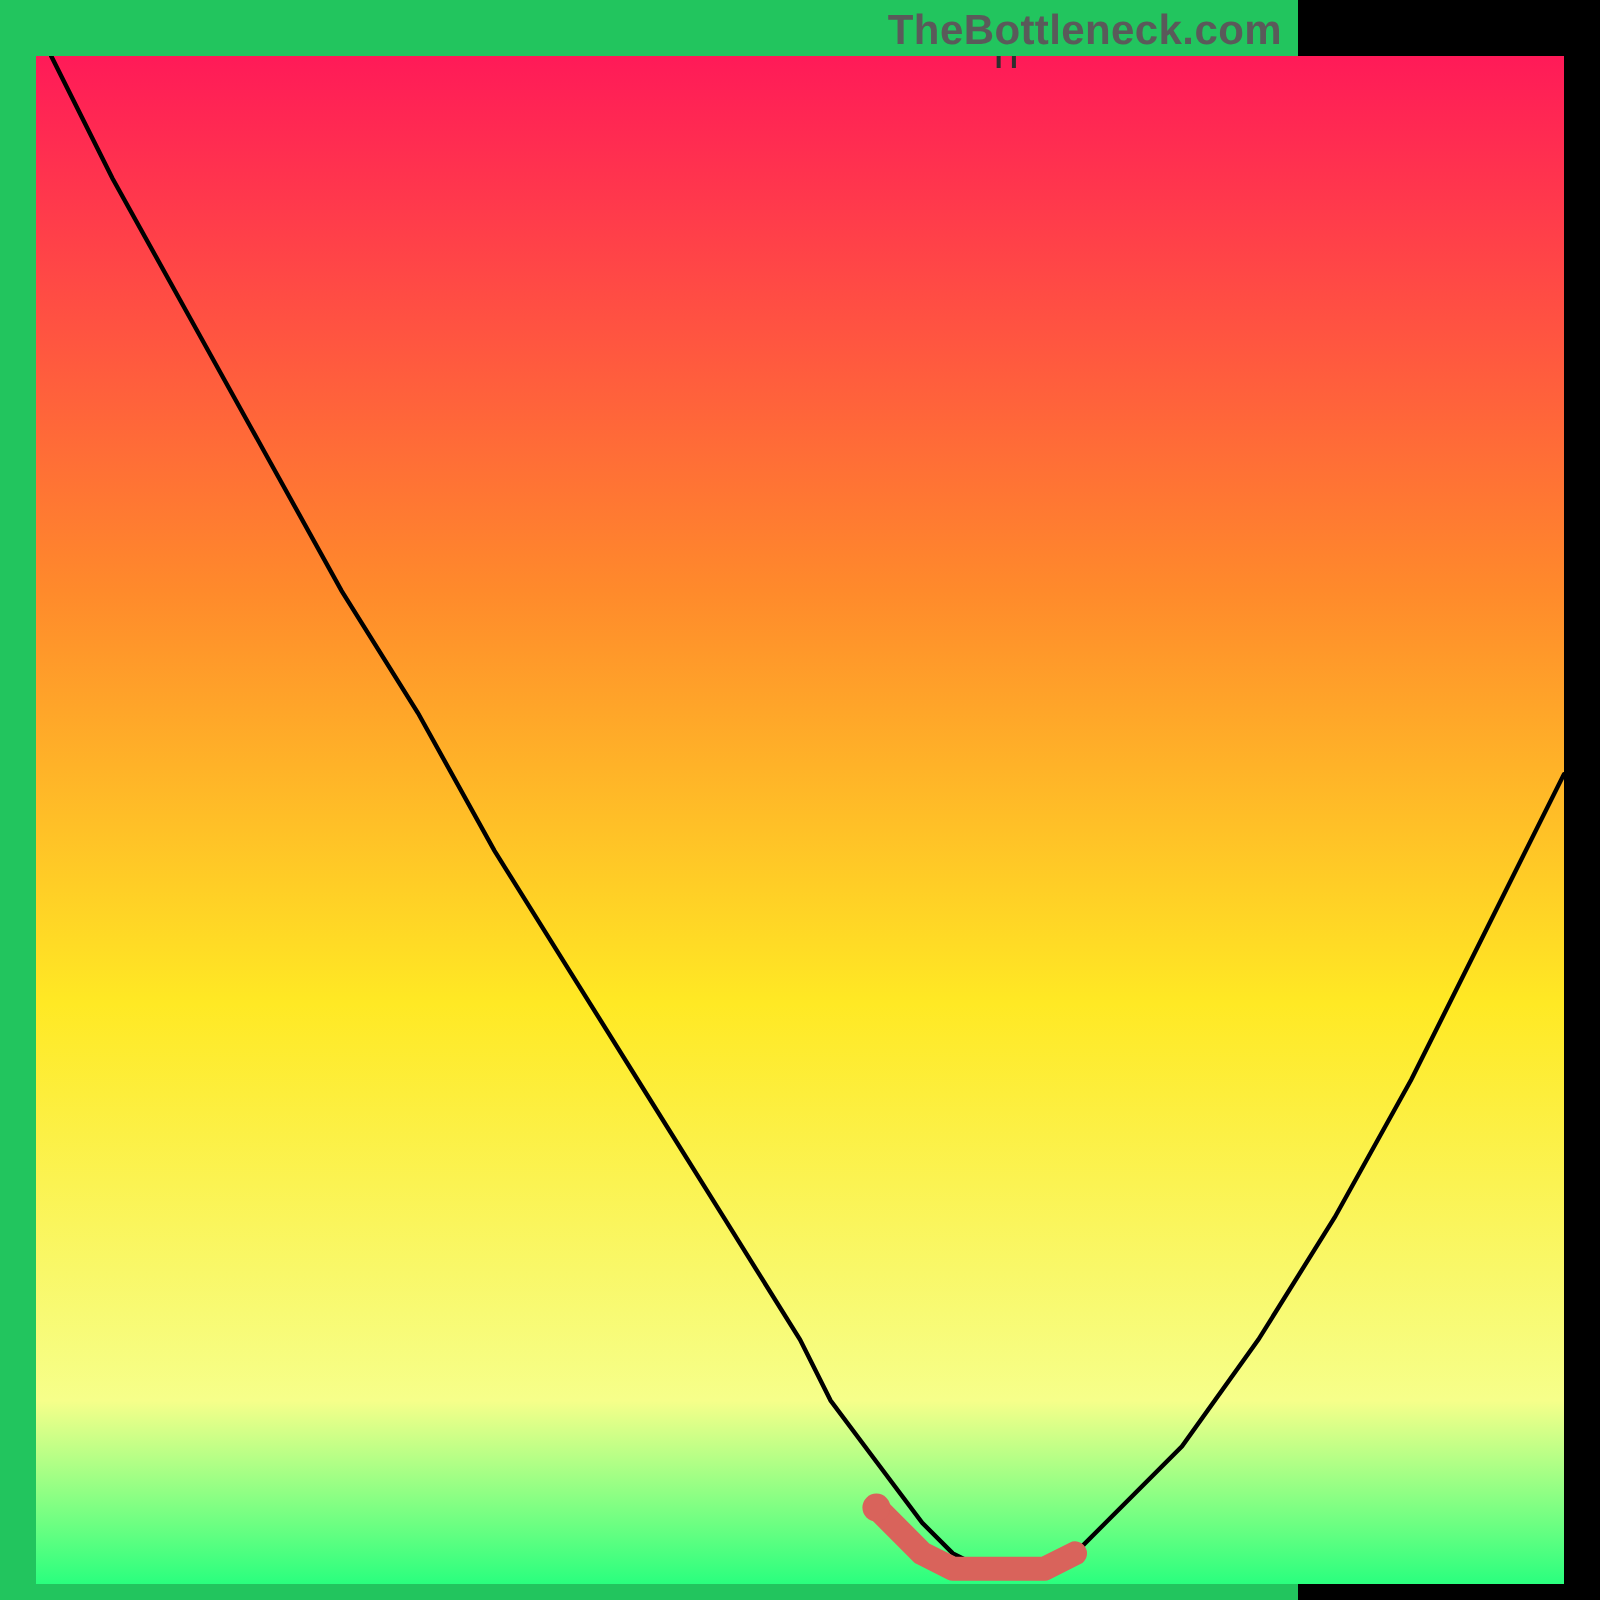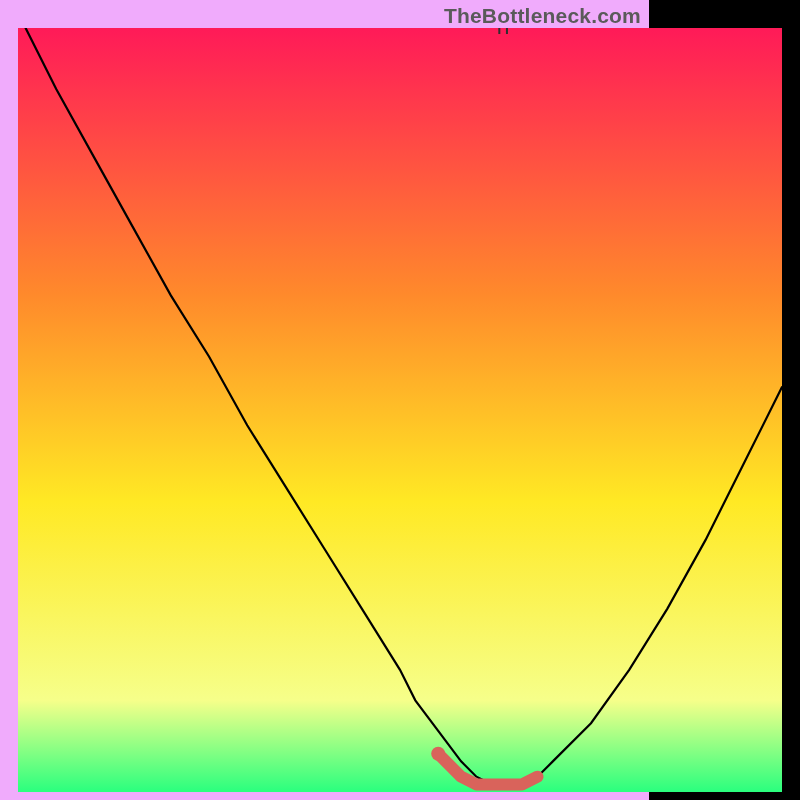--- a/index.html
+++ b/index.html
@@ -1,21 +1,21 @@
 <!DOCTYPE html>
 <html><head>
 <meta charset="utf-8">
 <style>
   * { margin: 0; padding: 0; box-sizing: border-box; }
   html, body { width: 800px; height: 800px; overflow: hidden; background: #000; }
   .frame {
     position: relative;
     width: 649px;
     height: 800px;
-    background: #f0abfc;
+    background: #22c55e;
   }
   .watermark {
     position: absolute;
     top: 4px;
     right: 8px;
     font-family: Arial, Helvetica, sans-serif;
     font-size: 21px;
     font-weight: 600;
     color: #5a5a5a;
     letter-spacing: 0.2px;

